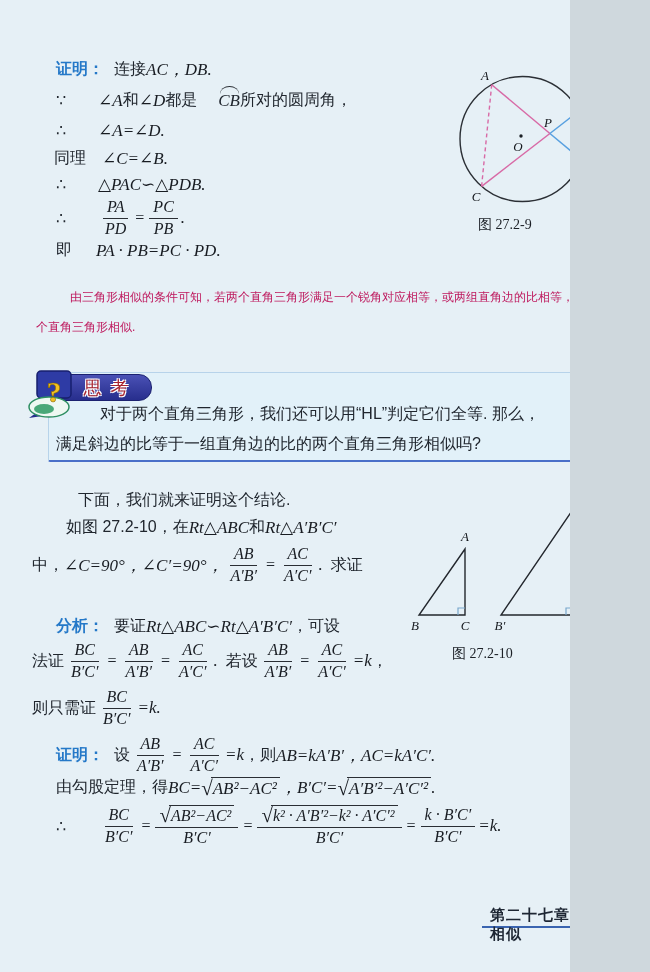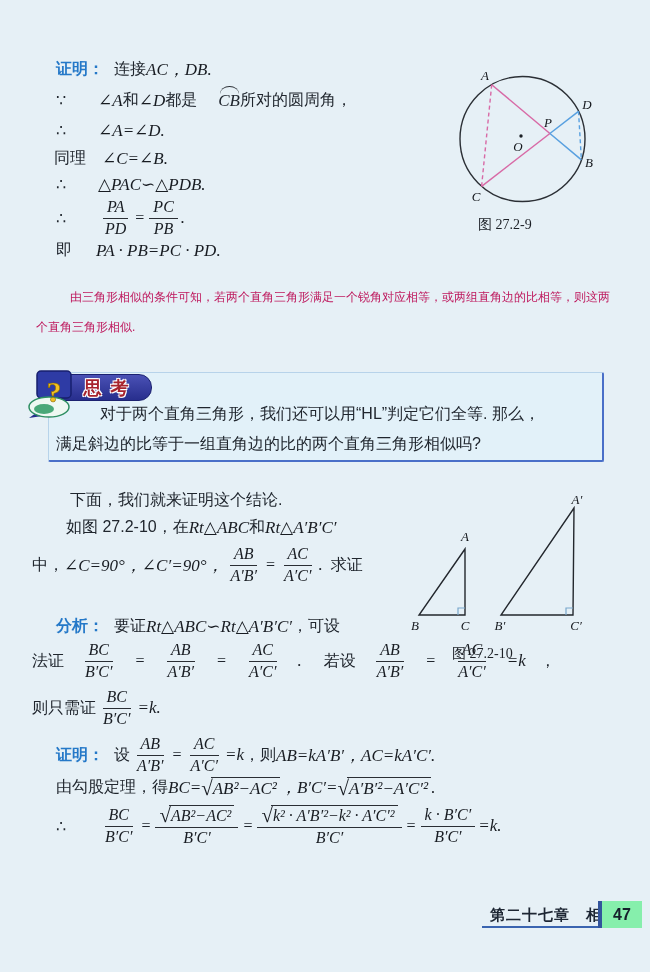--- a/index.html
+++ b/index.html
@@ -1,18 +1,18 @@
 <!DOCTYPE html>
 <html><head>
 <meta charset="utf-8">
 <style>
   * { margin:0; padding:0; box-sizing:border-box; }
   html,body { background:#cfd8dd; }
   .page {
-    position:relative; width:650px; height:972px;
+    position:relative; width:570px; height:972px;
     background:#e6f0f6;
     font-family:"Liberation Sans","DejaVu Sans",sans-serif;
     color:#20262e; overflow:hidden;
   }
   .line { position:absolute; display:flex; align-items:center; white-space:nowrap; font-size:16px; }
   .t  { font-size:16px; color:#20262e; }
   .m  { font-family:"Liberation Serif","DejaVu Serif",serif; font-style:italic; font-size:17px; color:#181c22; }
   .lbl{ color:#2478c8; font-weight:bold; font-size:16px; margin-right:10px; }
   .sym{ display:inline-block; width:42px; font-size:16px; color:#20262e; font-style:normal; }
   .pre{ margin-right:16px; }
@@ -30,21 +30,21 @@
                 border-top:1.5px solid #2a2e34; border-radius:50% 50% 0 0 / 100% 100% 0 0; }
   .para { position:absolute; font-size:12px; line-height:30px; color:#be185d; }
   .caption { position:absolute; font-family:"Liberation Serif","DejaVu Serif",serif; font-size:14px; color:#1c2026; }
   
   .think-box { position:absolute; left:48px; top:372px; width:556px; height:90px;
                background:#e2f1f9; border:1px solid #b7d3ea;
                border-right:2px solid #4a6fc8; border-bottom:2px solid #4a6fc8; border-radius:2px; }
   .think-pill { position:absolute; left:60px; top:374px; width:92px; height:27px;
                 background:linear-gradient(#4a51b5,#272e8d); border:1px solid #1b2170;
                 border-radius:5px 13px 13px 5px; display:flex; align-items:center; justify-content:center; }
-  .think-pill span { font-size:18px; font-weight:bold; letter-spacing:9px; color:#a8242e; padding-left:9px;
+  .think-pill span { font-size:18px; font-weight:normal; letter-spacing:9px; color:#a8242e; padding-left:9px;
                      text-shadow:-1px -1px 0 #fff,1px -1px 0 #fff,-1px 1px 0 #fff,1px 1px 0 #fff; }
   .think-icon { position:absolute; left:27px; top:368px; }
   
   .fig { position:absolute; }
   .svglabel { font:italic 13px "Liberation Serif","DejaVu Serif",serif; fill:#14171c; }
   
   .foot-rule { position:absolute; left:482px; top:926px; width:116px; height:2px; background:#3a64b0; }
   .foot-text { position:absolute; left:490px; top:906px; font-size:15px; font-weight:bold; color:#1d2633; letter-spacing:1px; }
   .foot-bar  { position:absolute; left:598px; top:901px; width:4px; height:27px; background:#32549c; }
   .foot-num  { position:absolute; left:602px; top:901px; width:40px; height:27px; background:#86efac;
@@ -130,21 +130,21 @@
     <ellipse cx="17" cy="41" rx="10" ry="5" fill="#49a878"></ellipse>
     <text x="27" y="34" text-anchor="middle" style="font:bold 30px 'Liberation Serif',serif;" fill="#f2c024" stroke="#8a6a00" stroke-width="0.6">?</text>
   </svg>
   <div class="line" style="left:56px;top:434px;">
     <span class="t">满足斜边的比等于一组直角边的比的两个直角三角形相似吗?</span>
   </div>
   <div class="line" style="left:100px;top:404px;">
     <span class="t">对于两个直角三角形，我们还可以用“HL”判定它们全等. 那么，</span>
   </div>
 
-  <div class="line" style="left:70px;top:490px;">
+  <div class="line" style="left:78px;top:490px;">
     <span class="t">下面，我们就来证明这个结论.</span>
   </div>
   <div class="line" style="left:66px;top:517px;">
     <span class="t">如图 27.2-10，在 </span>
     <span class="m">Rt△ABC</span>
     <span class="t"> 和 </span>
     <span class="m">Rt△A′B′C′</span>
   </div>
   <div class="line" style="left:32px;top:542px;height:46px;">
     <span class="t">中，</span>
@@ -161,21 +161,21 @@
     <span class="m">.</span>
     <span class="t" style="margin-left:8px;">求证</span>
   </div>
 
   <div class="line" style="left:56px;top:616px;">
     <span class="lbl">分析：</span>
     <span class="t">要证 </span>
     <span class="m">Rt△ABC∽Rt△A′B′C′</span>
     <span class="t">，可设</span>
   </div>
-  <div class="line" style="left:32px;top:638px;height:46px;gap:14px;">
+  <div class="line" style="left:32px;top:638px;height:46px;">
     <span class="t">法证</span>
     <span class="frac">
       <span class="ft">BC</span>
       <span class="fb">B′C′</span>
     </span>
     <span class="eq">=</span>
     <span class="frac">
       <span class="ft">AB</span>
       <span class="fb">A′B′</span>
     </span>

